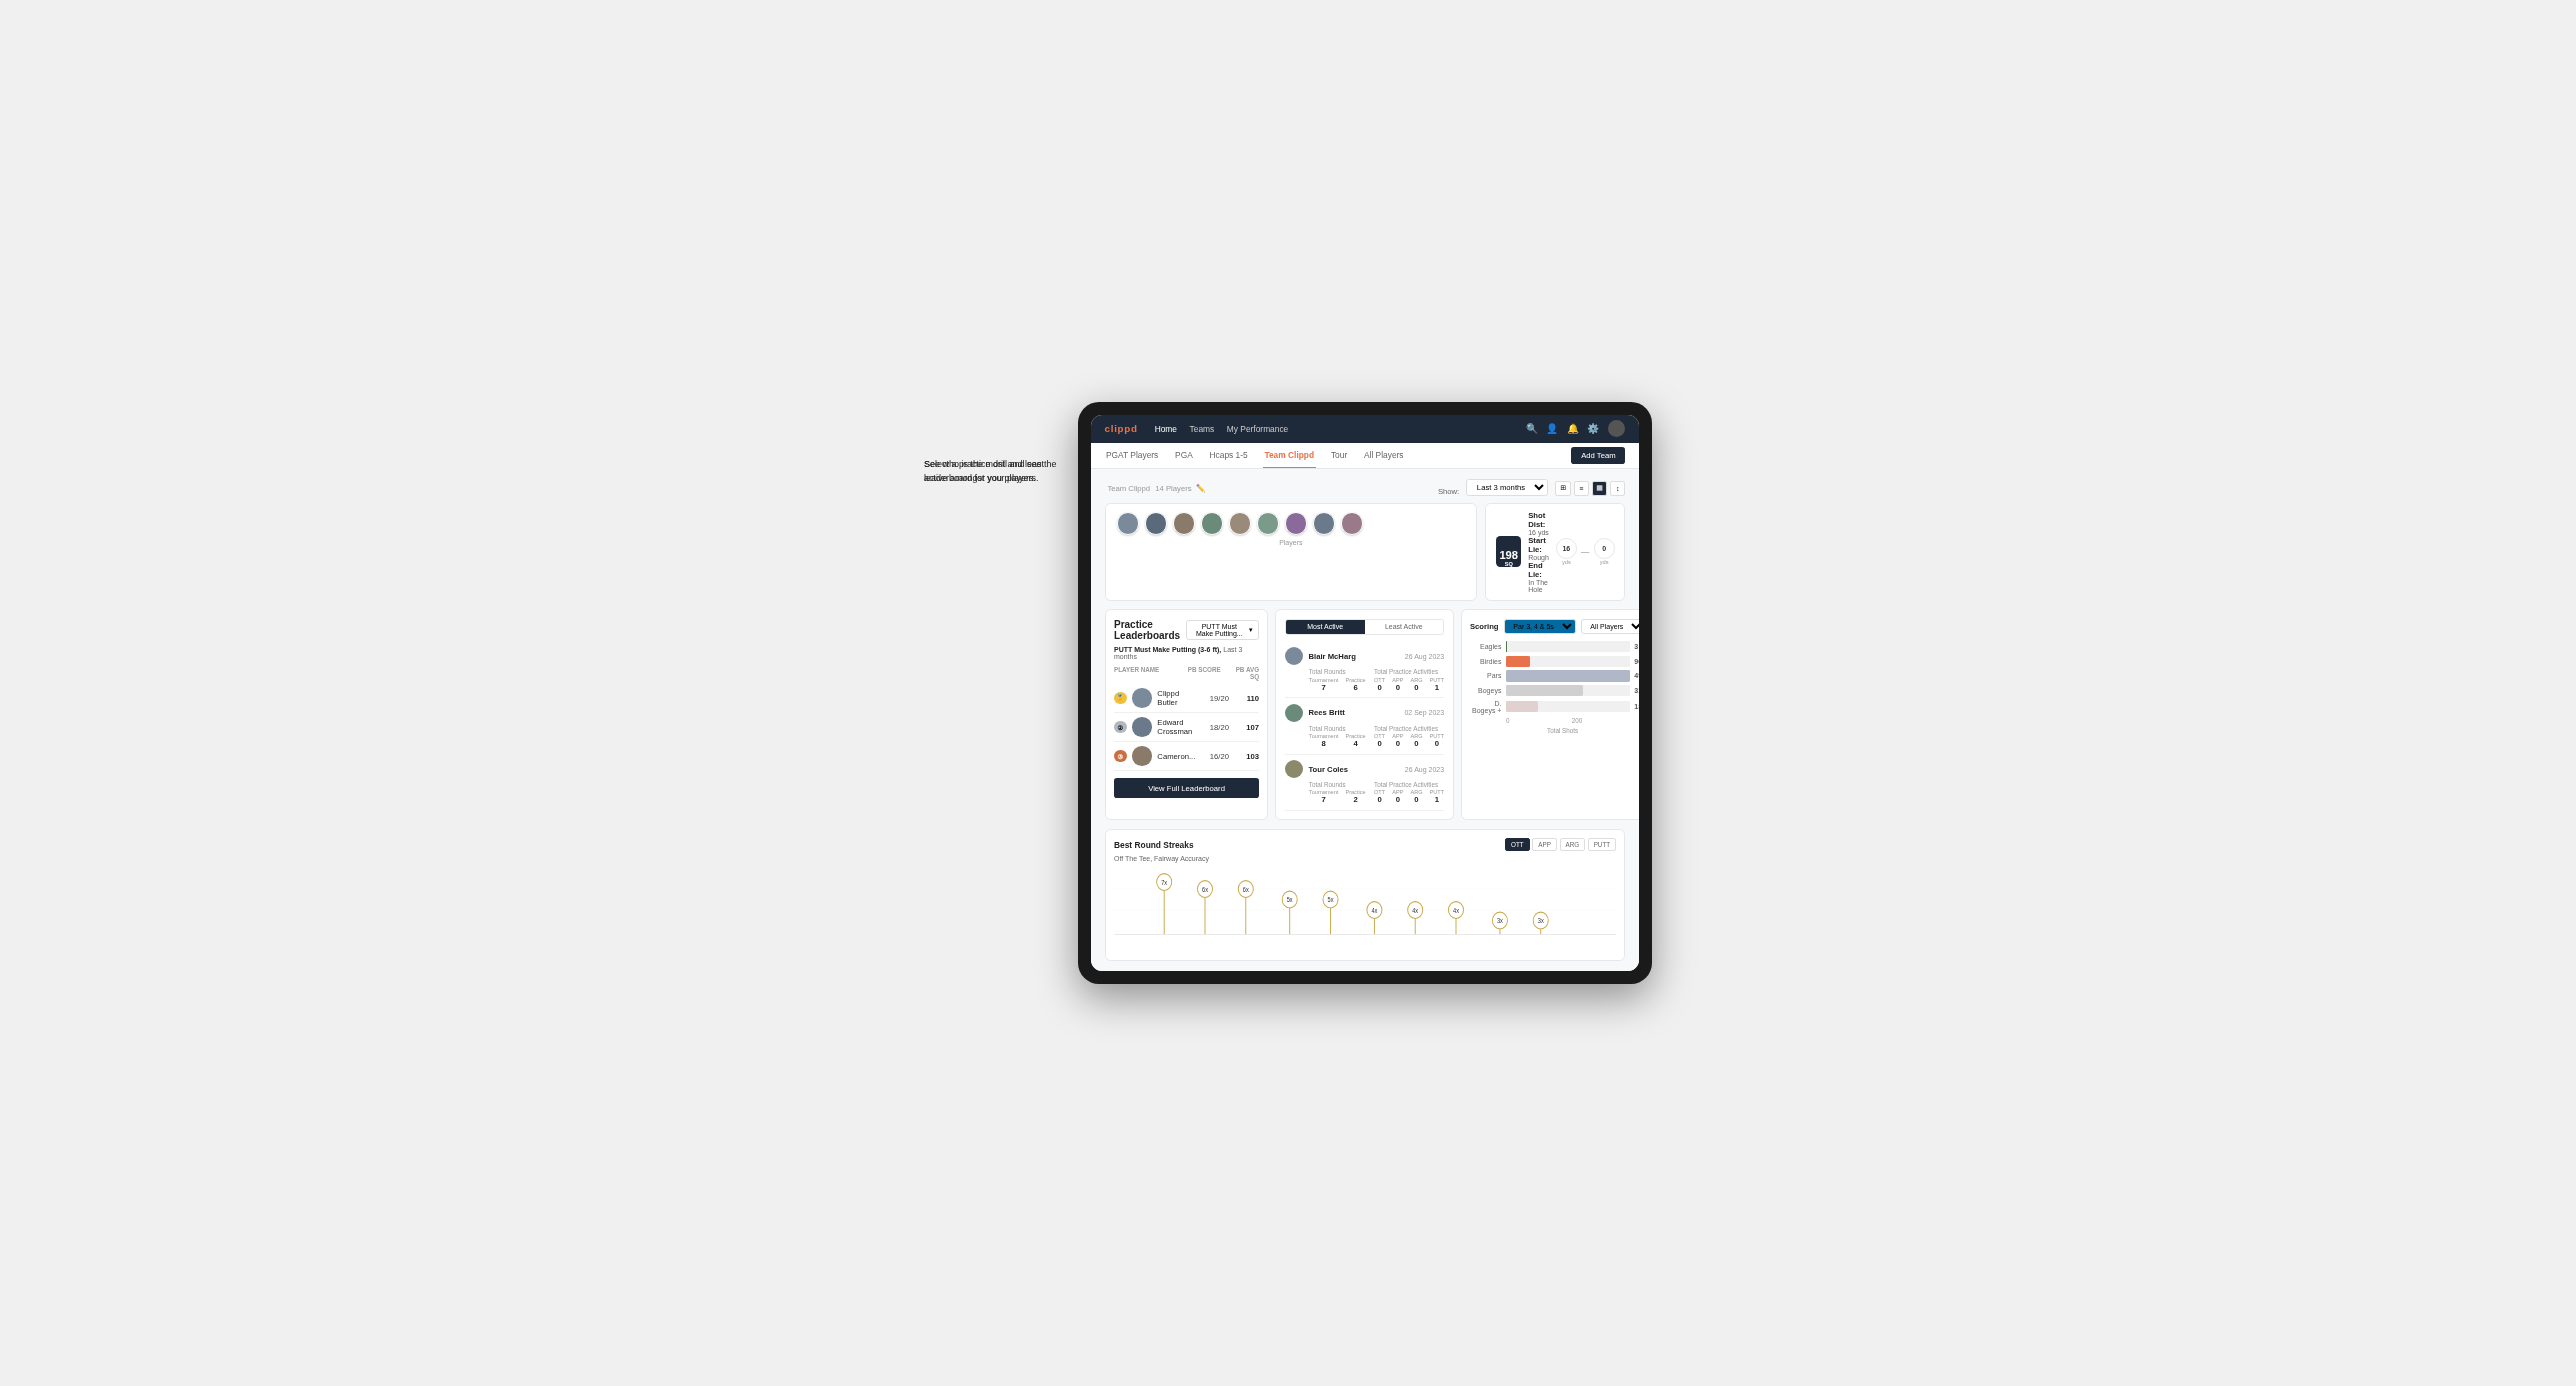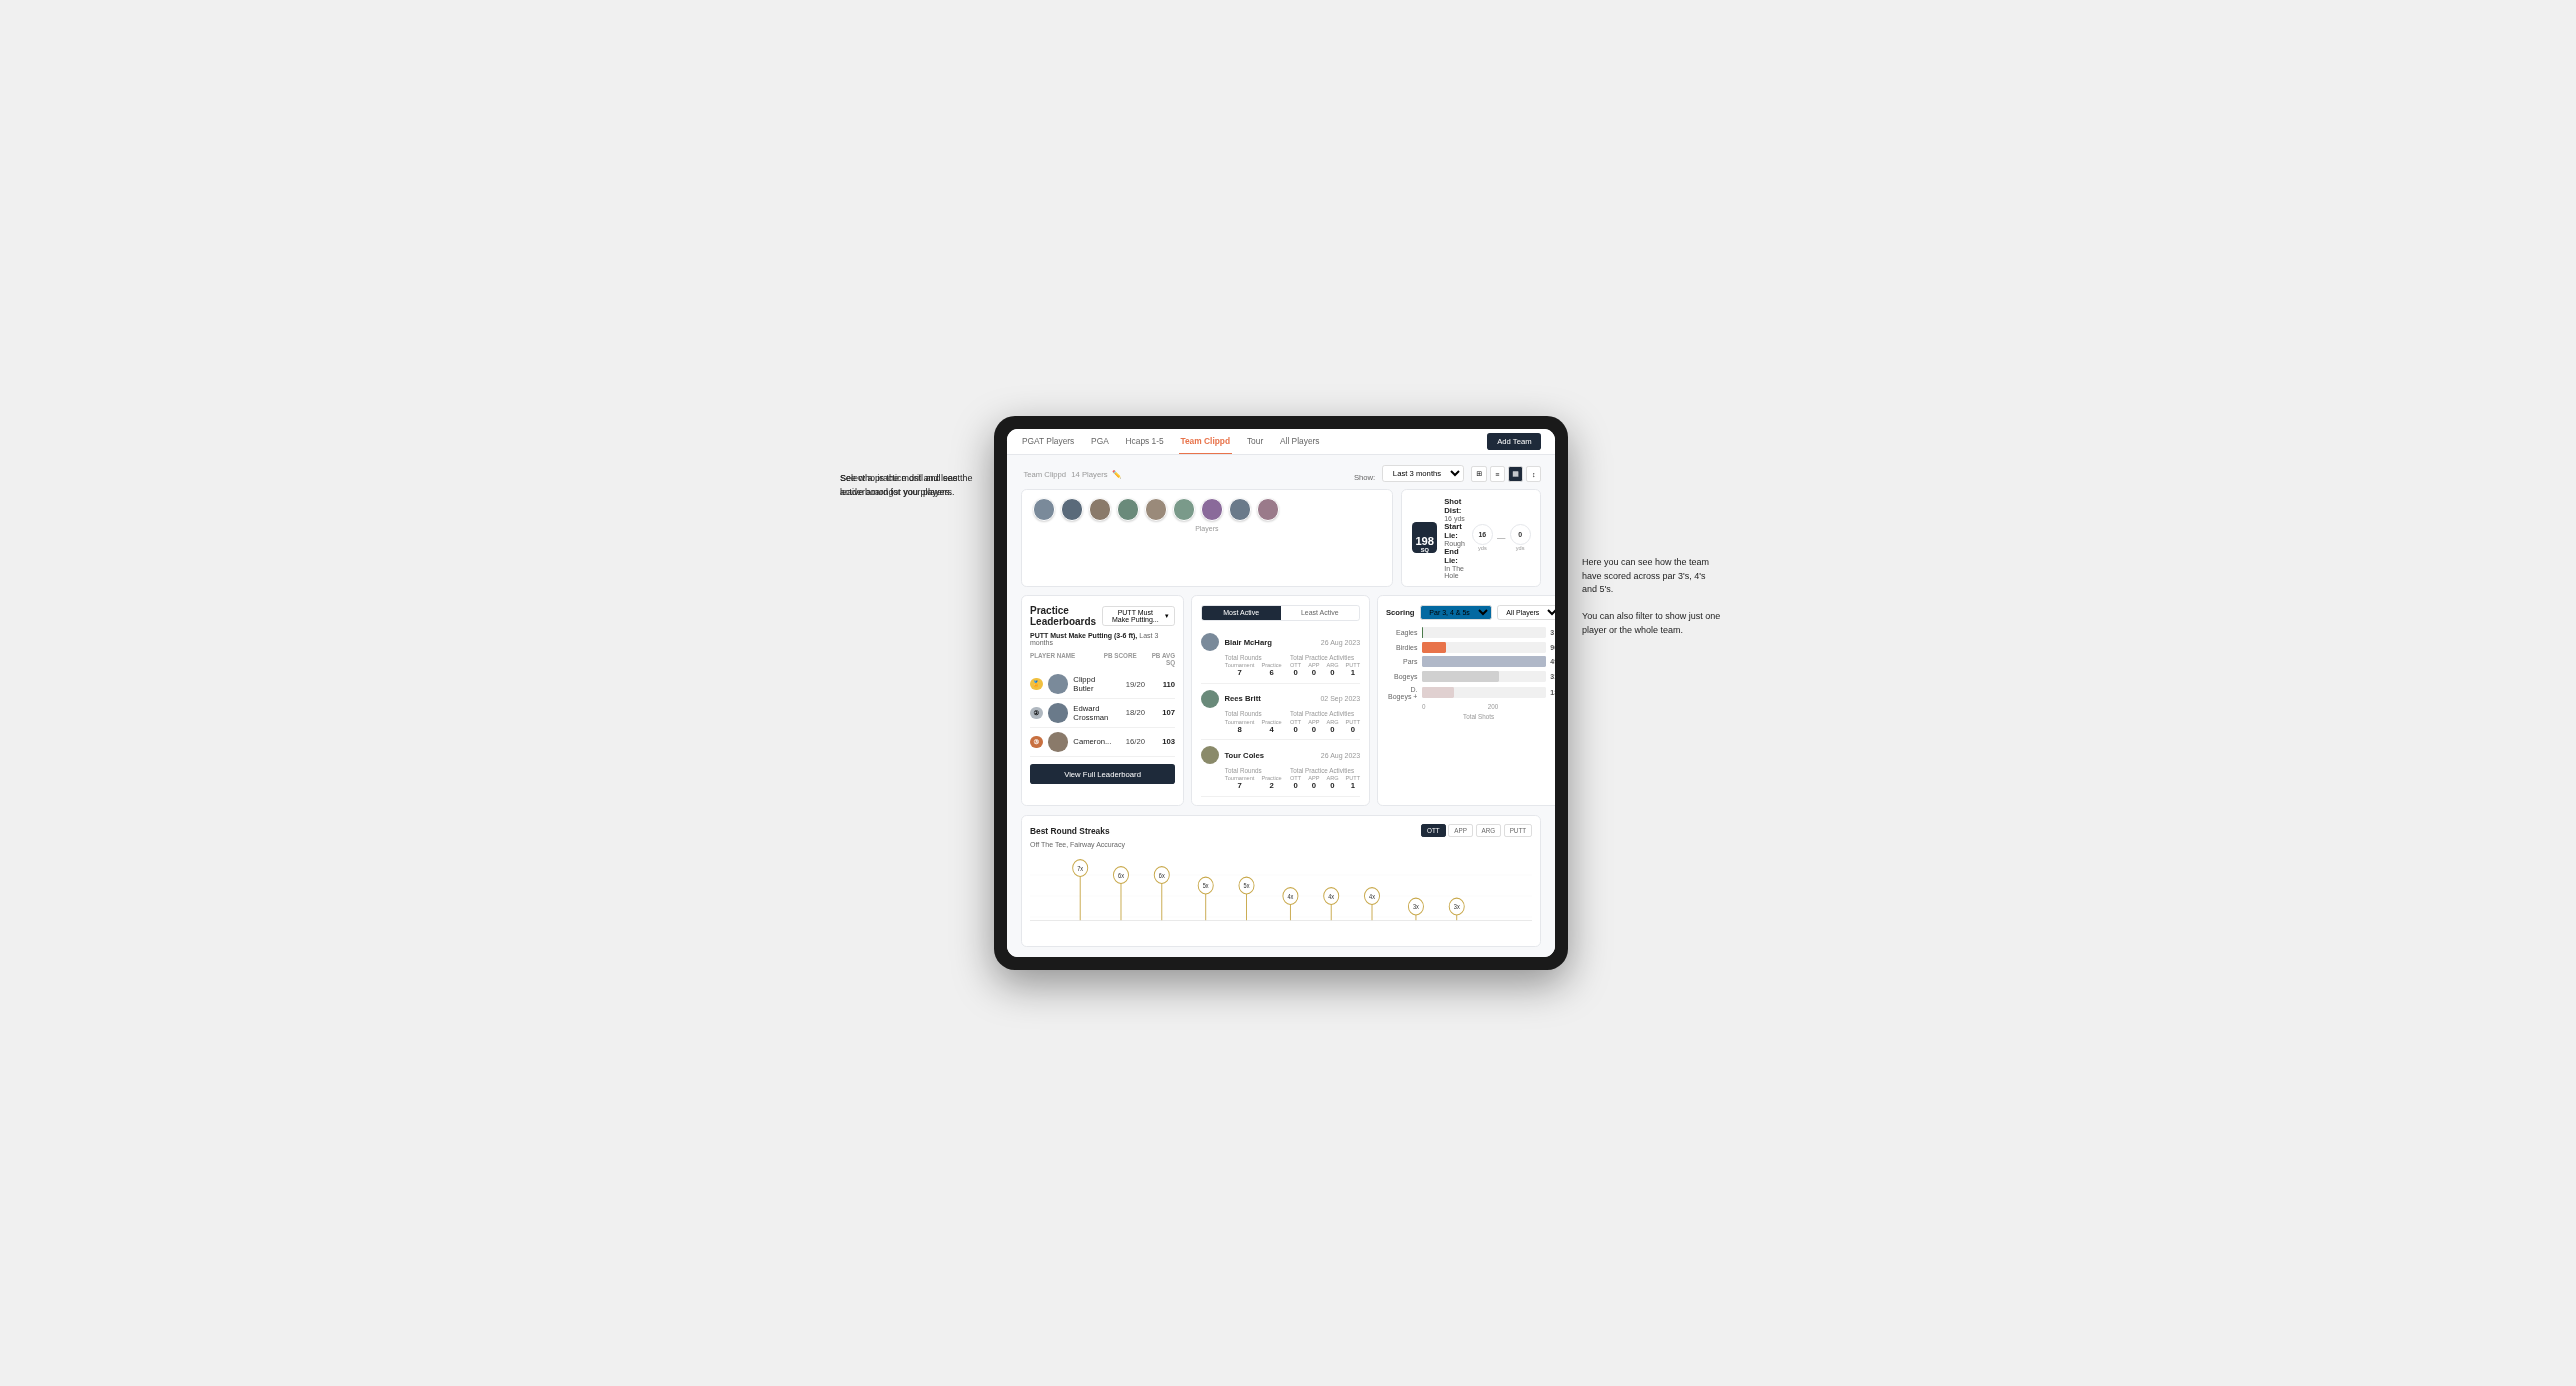--- a/index.html
+++ b/index.html
@@ -506,20 +506,35 @@
       <span>Select a practice drill and see the leaderboard for you players.</span>
     </div>
     <div class="annotation">
       <span>See who is the most and least active amongst your players.</span>
     </div>
   </div>
 
   <div class="tablet-frame">
     <div class="tablet-screen">
 
+      <nav class="navbar">
+        <span class="navbar-brand">clippd</span>
+        <div class="navbar-links">
+          <span class="navbar-link active">Home</span>
+          <span class="navbar-link">Teams</span>
+          <span class="navbar-link">My Performance</span>
+        </div>
+        <div class="navbar-icons">
+          <span class="navbar-icon">🔍</span>
+          <span class="navbar-icon">👤</span>
+          <span class="navbar-icon">🔔</span>
+          <span class="navbar-icon">⚙️</span>
+          <span class="navbar-avatar"></span>
+        </div>
+      </nav>
 
       <div class="subnav">
         <span class="subnav-item">PGAT Players</span>
         <span class="subnav-item">PGA</span>
         <span class="subnav-item">Hcaps 1-5</span>
         <span class="subnav-item active">Team Clippd</span>
         <span class="subnav-item">Tour</span>
         <span class="subnav-item">All Players</span>
         <div class="subnav-spacer"></div>
         <button class="add-team-btn">Add Team</button>
@@ -906,20 +921,15 @@
 
               <line x1="0" y1="95" x2="800" y2="95" stroke="#ddd" stroke-width="1"></line>
             </svg>
           </div>
         </div>
 
       </div>
     </div>
   </div>
 
-  <div style="padding-top: 140px; width: 154px; flex-shrink: 0;">
-    <div class="annotation">
-      <span>Here you can see how the team have scored across par 3's, 4's and 5's.<br><br>You can also filter to show just one player or the whole team.</span>
-    </div>
-  </div>
 
 </div>
 
 
 </body></html>

